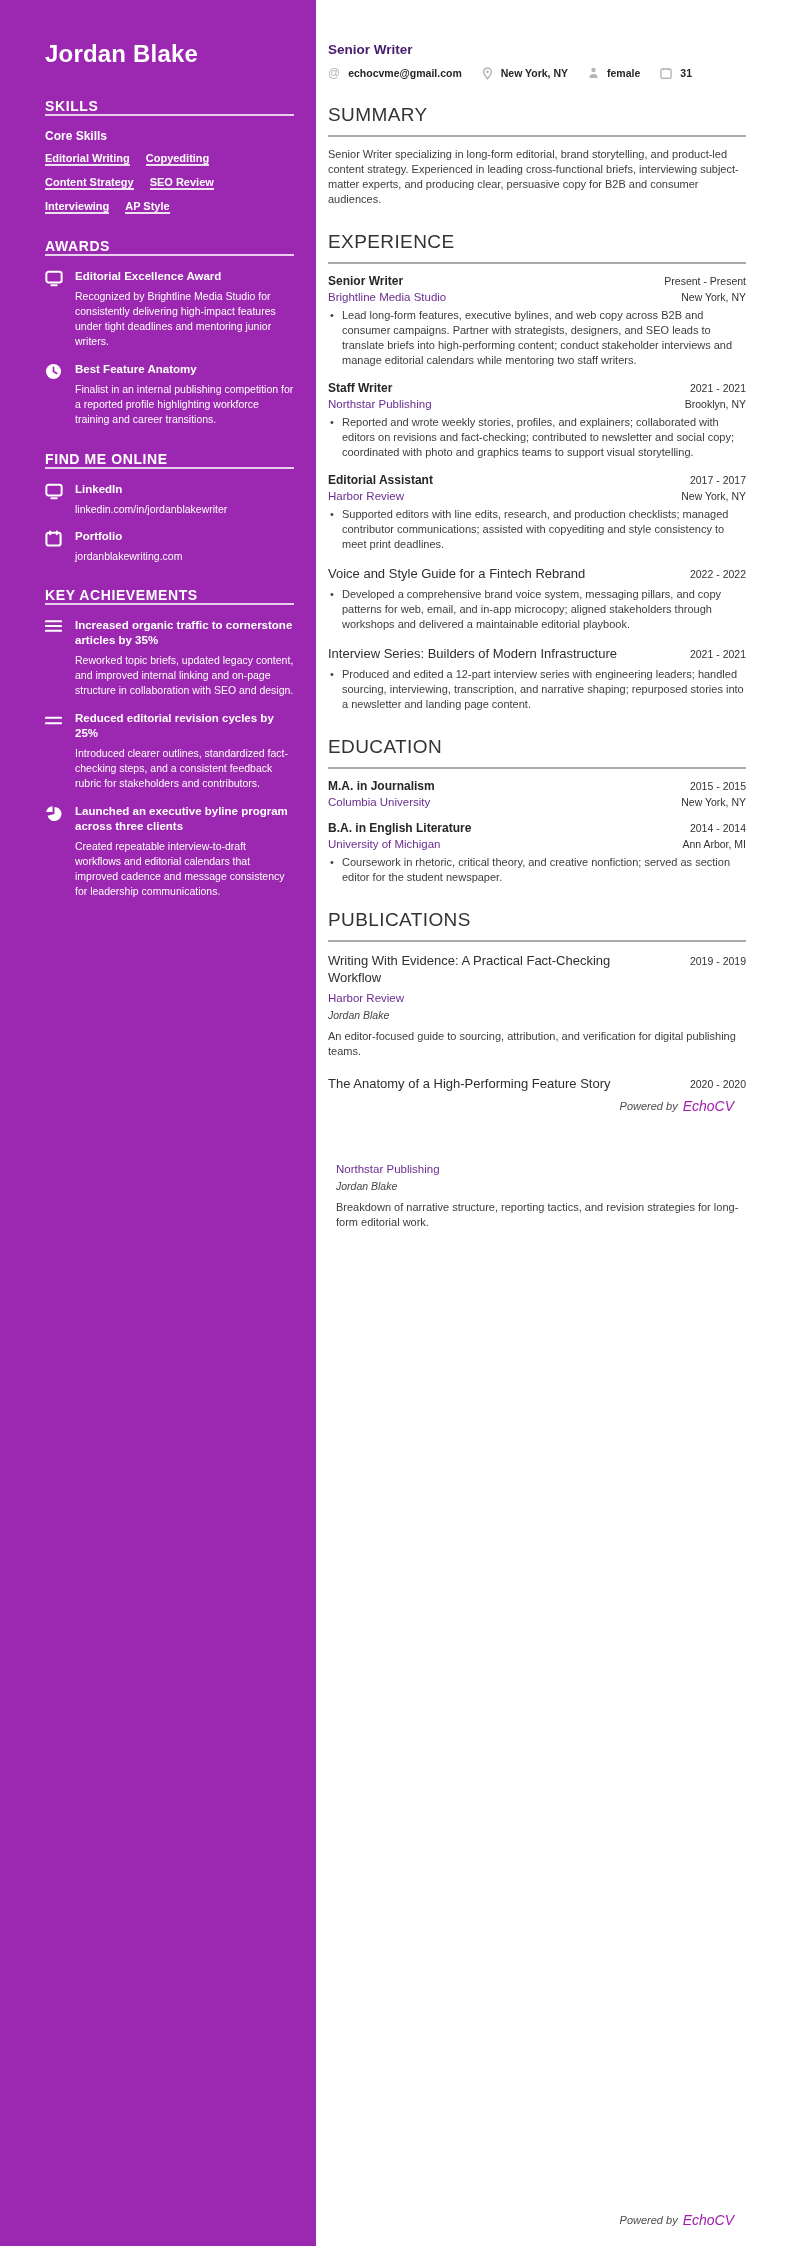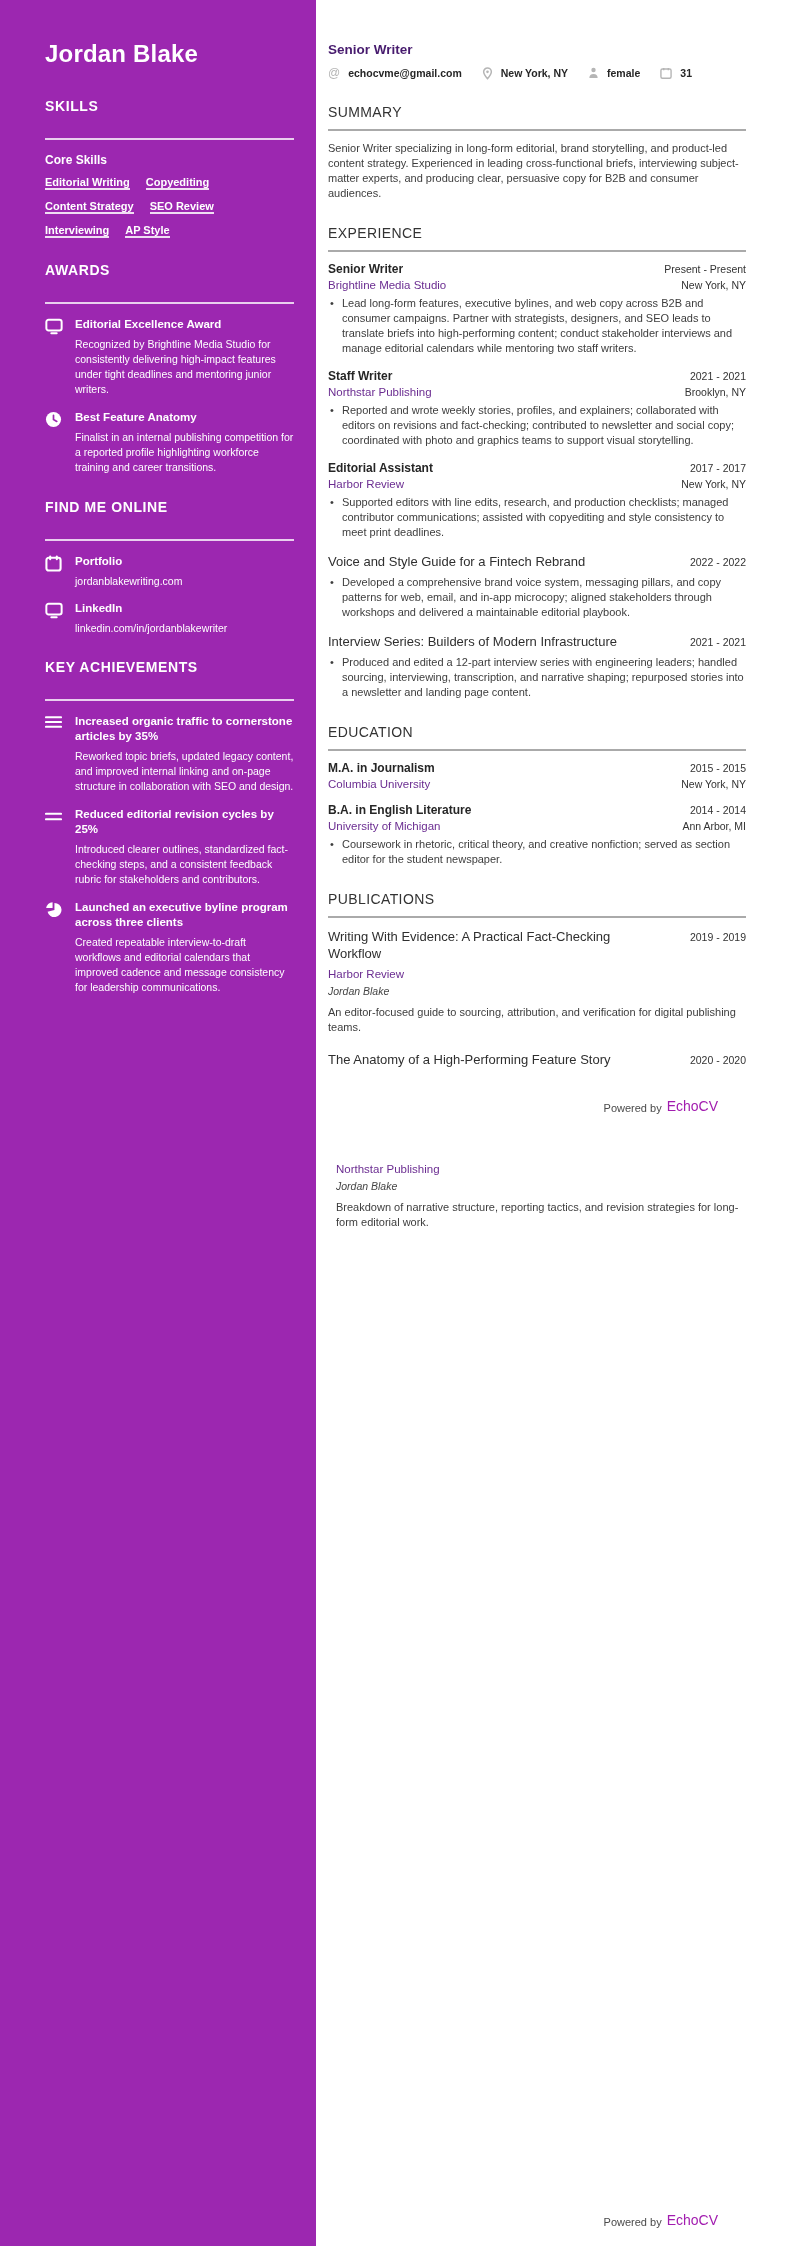--- a/index.html
+++ b/index.html
@@ -5,56 +5,56 @@
   html,body{margin:0;padding:0;background:#ffffff;}
   .canvas{position:relative;width:774px;height:2246px;background:#ffffff;overflow:hidden;
           font-family:"Liberation Sans", sans-serif;}
 
   
   .sidebar{position:absolute;left:0;top:0;width:316px;height:2246px;background:#9c27b0;
            color:#fff;box-sizing:border-box;padding:40px 22px 0 45px;}
   .side-name{font-size:24px;font-weight:700;letter-spacing:.2px;margin:0 0 30px 0;}
   .side-section{margin-bottom:24px;}
   .side-heading{font-size:14px;font-weight:700;letter-spacing:.6px;
-                border-bottom:2px solid rgba(255,255,255,.78);padding-bottom:24px;margin-bottom:13px;}
+                border-bottom:2px solid rgba(255,255,255,.78);padding-bottom:0;margin-bottom:13px;}
   .group-label{font-size:12px;font-weight:700;margin-bottom:9px;}
   .tags{display:flex;flex-wrap:wrap;gap:10px 16px;}
   .tag{font-size:11px;font-weight:700;border-bottom:2px solid rgba(255,255,255,.85);}
   .side-item{display:flex;gap:12px;margin-bottom:13px;}
   .side-icon{flex:0 0 18px;padding-top:1px;}
   .side-item-title{font-size:11.5px;font-weight:700;margin-bottom:5px;line-height:15px;}
   .side-item-desc{font-size:10.5px;line-height:15px;}
   .side-link-url{font-size:10.5px;margin-top:4px;line-height:14px;}
 
   
   .main{position:absolute;left:328px;top:0;width:418px;color:#3d3d3d;}
   .doc-title{margin-top:42px;font-size:13.5px;font-weight:700;color:#471b6e;}
   .contact{display:flex;align-items:center;gap:8px;margin-top:9px;font-size:10.5px;
            font-weight:700;color:#262626;}
   .cicon{color:#b5b5b5;display:inline-flex;align-items:center;font-weight:400;font-size:12px;}
   .cgap{width:4px;}
-  .m-heading{margin-top:24px;font-size:14px;font-weight:400;color:#333;letter-spacing:.4px;
+  .m-heading{margin-top:24px;font-size:19px;font-weight:400;color:#333;letter-spacing:.4px;
              border-bottom:2.5px solid #aaaaaa;padding-bottom:9px;margin-bottom:10px;}
   .para{font-size:11px;line-height:15px;color:#3d3d3d;}
   .entry{margin-bottom:13px;}
   .row{display:flex;justify-content:space-between;align-items:baseline;}
   .entry-title{font-size:12px;font-weight:700;color:#262626;}
   .entry-dates{font-size:10.5px;color:#333;white-space:nowrap;}
   .entry-sub{margin-top:3px;}
   .entry-company{font-size:11.5px;color:#6b2d91;}
   .entry-loc{font-size:10.5px;color:#333;}
   .bullet{position:relative;padding-left:14px;margin-top:5px;font-size:11px;line-height:15px;}
   .bullet::before{content:"•";position:absolute;left:2px;top:0;}
   .big-title{font-size:13px;font-weight:400;color:#2f2f2f;max-width:310px;line-height:17px;}
   .pub-publisher{font-size:11.5px;color:#6b2d91;margin-top:6px;}
   .pub-author{font-size:10.5px;font-style:italic;color:#444;margin-top:5px;}
   .pub-desc{font-size:11px;line-height:15px;margin-top:8px;color:#3d3d3d;}
 
   
-  .footer{position:absolute;right:56px;display:flex;align-items:flex-end;gap:5px;}
+  .footer{position:absolute;right:40px;display:flex;align-items:center;gap:5px;font-style:italic;}
   .footer-1{top:1098px;}
   .footer-2{top:2212px;}
   .powered{font-size:11px;color:#4a4a4a;}
   .brand{font-size:14px;color:#a21caf;}
   .page2-pub{position:absolute;left:336px;top:1163px;width:418px;}
 </style>
 </head>
 <body>
 
 <div class="canvas">
@@ -100,40 +100,40 @@
           <div class="side-item-title">Best Feature Anatomy</div>
           <div class="side-item-desc">Finalist in an internal publishing competition for a reported profile highlighting workforce training and career transitions.</div>
         </div>
       </div>
     </section>
 
     <section class="side-section">
       <div class="side-heading">FIND ME ONLINE</div>
       <div class="side-item">
         <span class="side-icon">
+          <svg width="18" height="17" viewBox="0 0 20 18">
+              <rect x="1.5" y="1.5" width="17" height="12" rx="2.5" fill="none" stroke="#fff" stroke-width="2.2"></rect>
+              <path d="M7 16.5h6" stroke="#fff" stroke-width="2.2" stroke-linecap="round"></path>
+            </svg>
+        </span>
+        <div>
+          <div class="side-item-title">LinkedIn</div>
+          <div class="side-link-url">linkedin.com/in/jordanblakewriter</div>
+        </div>
+      </div>
+      <div class="side-item">
+        <span class="side-icon">
           <svg width="17" height="17" viewBox="0 0 18 18">
               <rect x="1.5" y="3" width="15" height="13.5" rx="2.5" fill="none" stroke="#fff" stroke-width="2.2"></rect>
               <path d="M5.5 1.5v3M12.5 1.5v3" stroke="#fff" stroke-width="2.2" stroke-linecap="round"></path>
             </svg>
         </span>
         <div>
           <div class="side-item-title">Portfolio</div>
           <div class="side-link-url">jordanblakewriting.com</div>
-        </div>
-      </div>
-      <div class="side-item">
-        <span class="side-icon">
-          <svg width="18" height="17" viewBox="0 0 20 18">
-              <rect x="1.5" y="1.5" width="17" height="12" rx="2.5" fill="none" stroke="#fff" stroke-width="2.2"></rect>
-              <path d="M7 16.5h6" stroke="#fff" stroke-width="2.2" stroke-linecap="round"></path>
-            </svg>
-        </span>
-        <div>
-          <div class="side-item-title">LinkedIn</div>
-          <div class="side-link-url">linkedin.com/in/jordanblakewriter</div>
         </div>
       </div>
     </section>
 
     <section class="side-section">
       <div class="side-heading">KEY ACHIEVEMENTS</div>
       <div class="side-item">
         <span class="side-icon">
           <svg width="17" height="14" viewBox="0 0 18 14">
               <path d="M1 2h16M1 7h16M1 12h16" stroke="#fff" stroke-width="2.2" stroke-linecap="round"></path>

